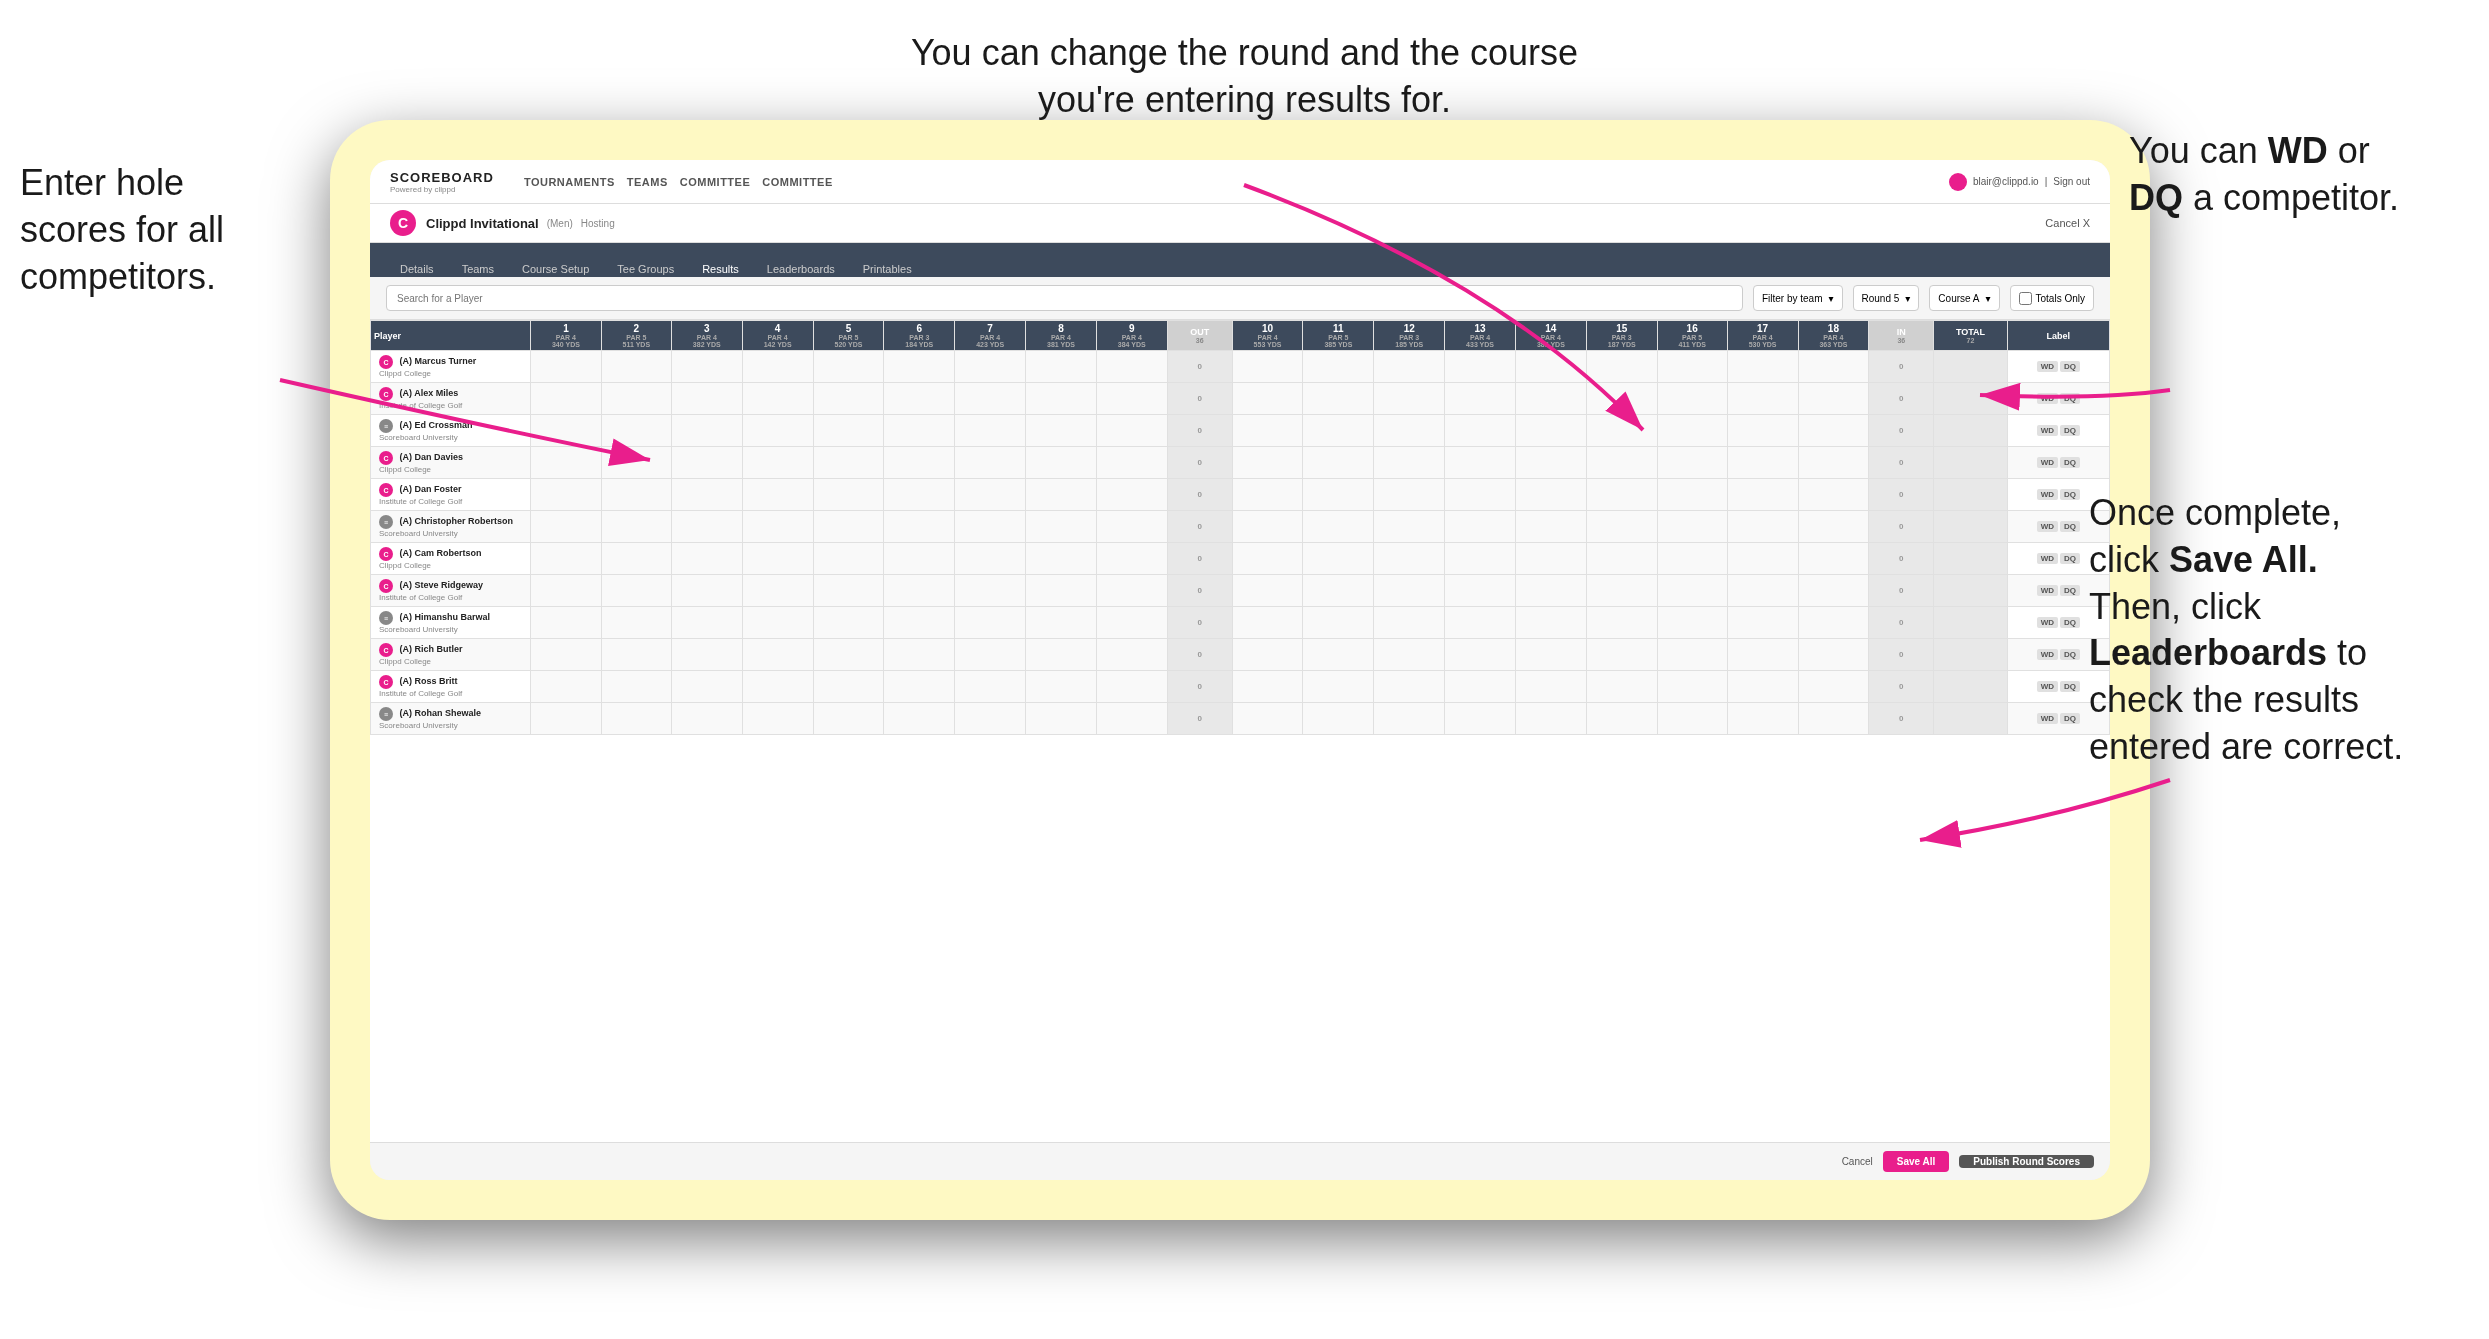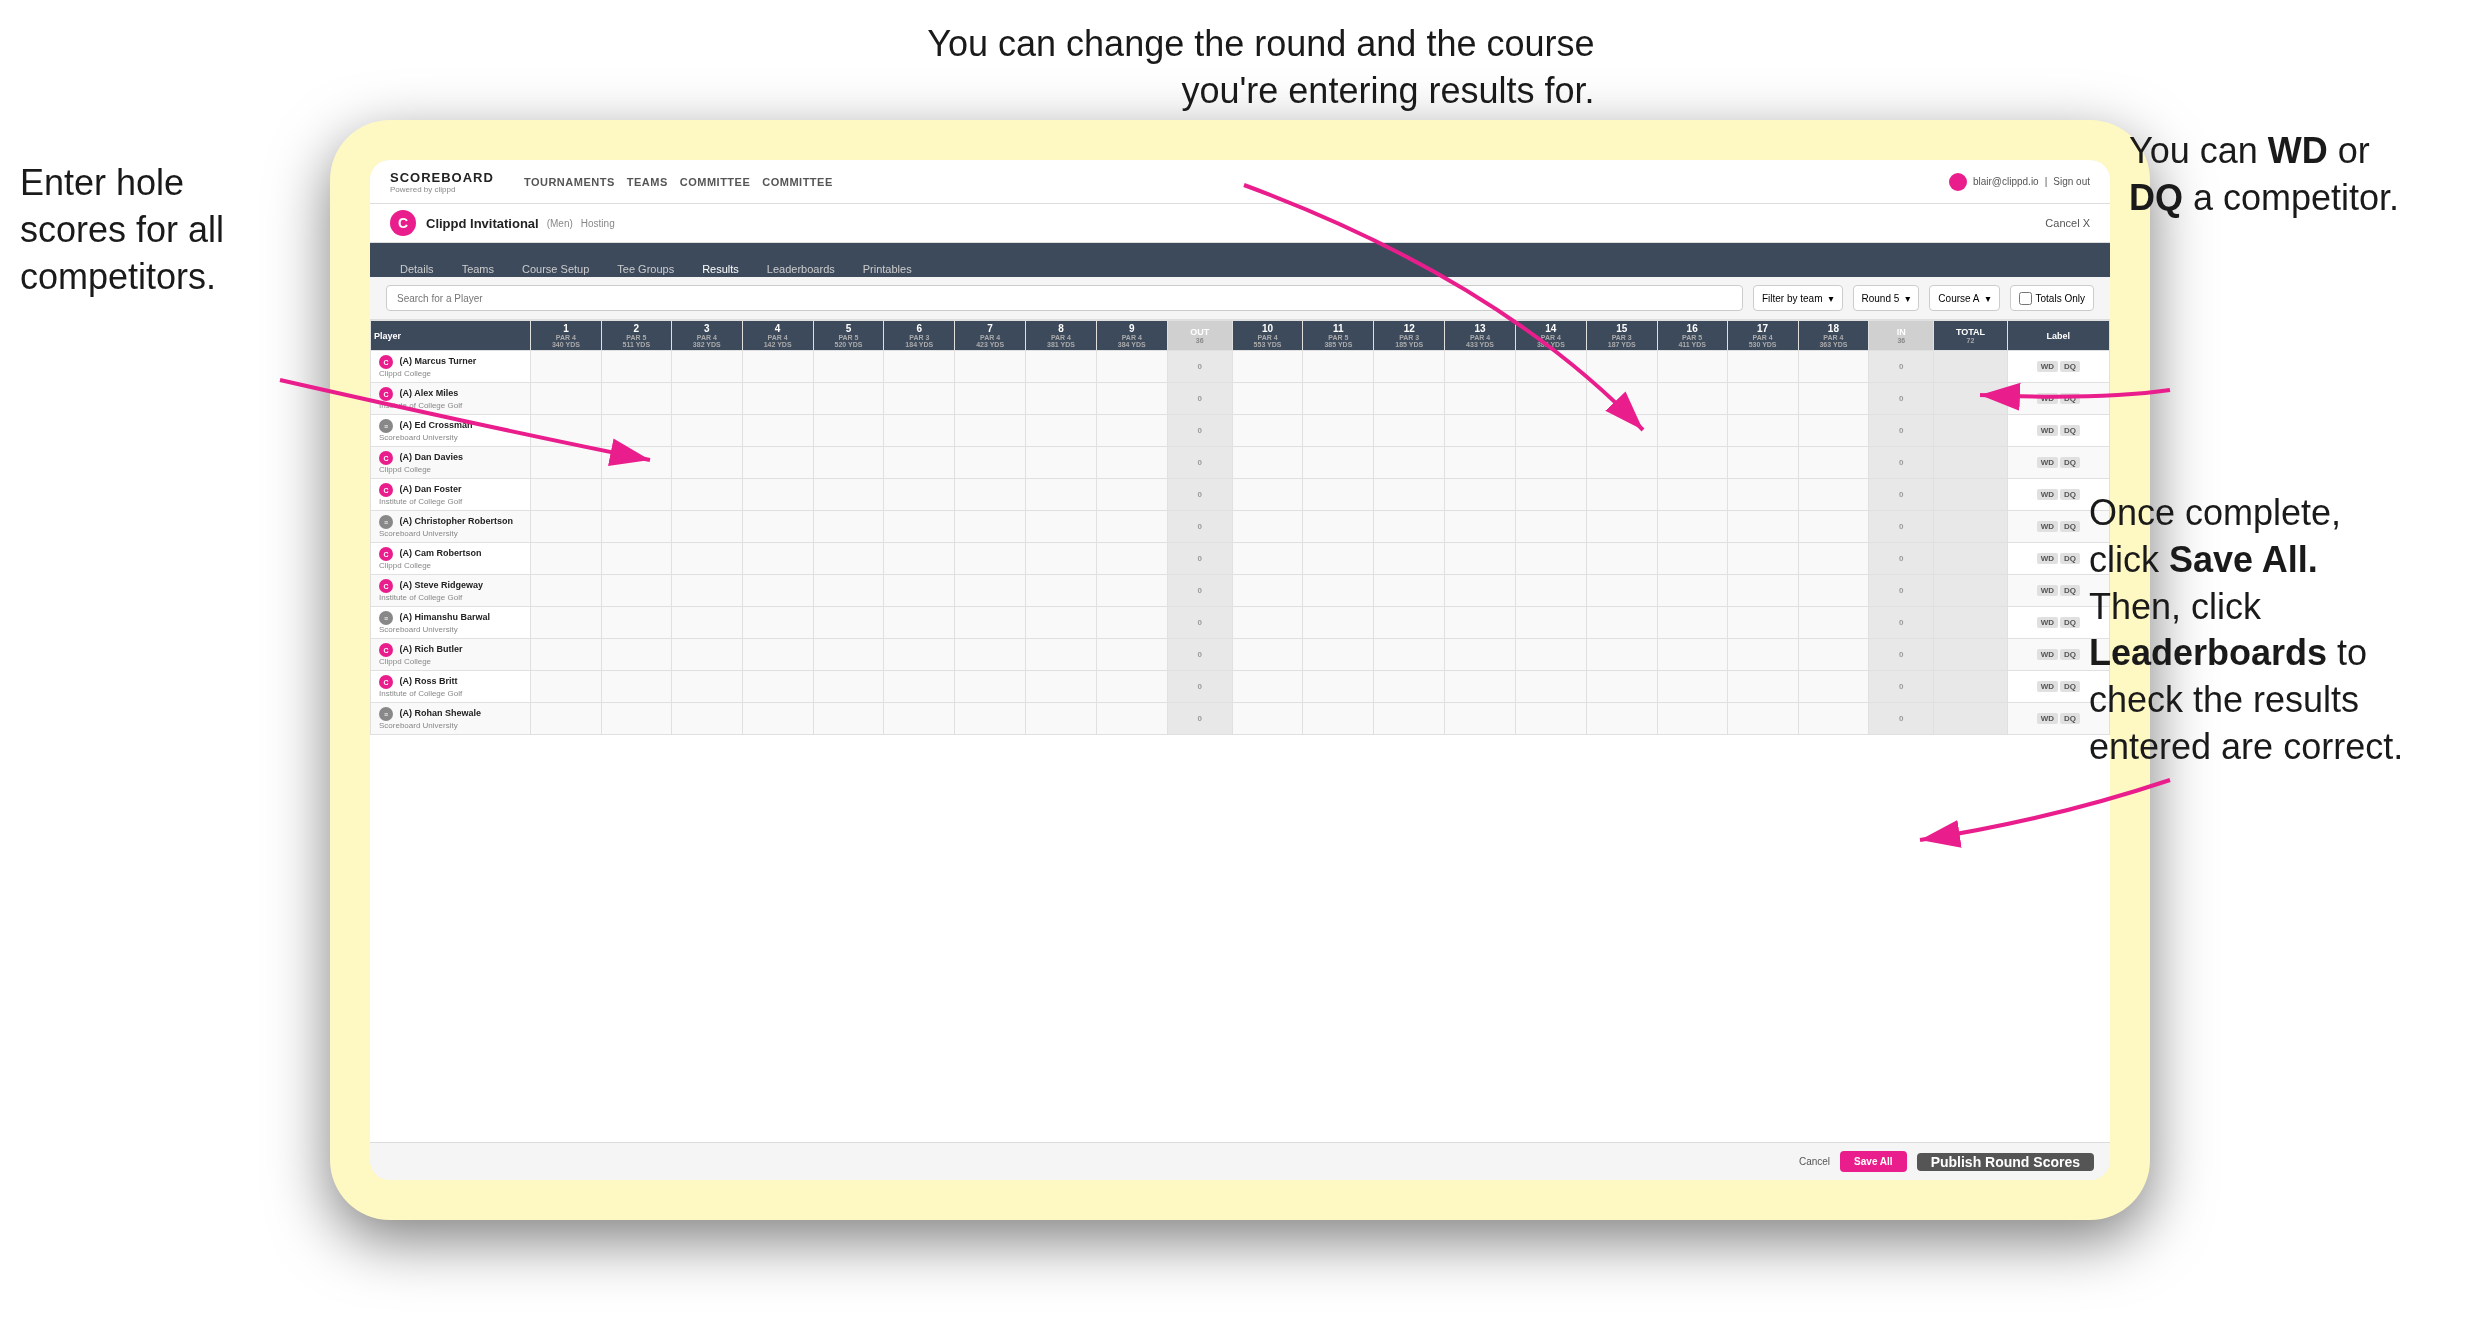--- a/index.html
+++ b/index.html
@@ -14,24 +14,24 @@
 
     
     .annotation {
       position: absolute;
       font-size: 36px;
       color: #1a1a1a;
       line-height: 1.3;
     }
 
     .annotation-top {
-      top: 21px;
+      top: 30px;
       left: 50%;
       transform: translateX(-50%);
-      text-align: right;
+      text-align: center;
       width: 700px;
     }
 
     .annotation-left {
       top: 160px;
       left: 20px;
       width: 280px;
     }
 
     .annotation-right-top {
@@ -390,21 +390,21 @@
       font-weight: 600;
       cursor: pointer;
     }
 
     .btn-publish {
       background: #555;
       color: #fff;
       border: none;
       padding: 1px 14px;
       border-radius: 4px;
-      font-size: 14px;
+      font-size: 10px;
       font-weight: 600;
       cursor: pointer;
     }
 
     
     .col-out { background: #d0d0d0; font-weight: 700; }
     .col-in { background: #d0d0d0; font-weight: 700; }
 
     
     .hole-num {

